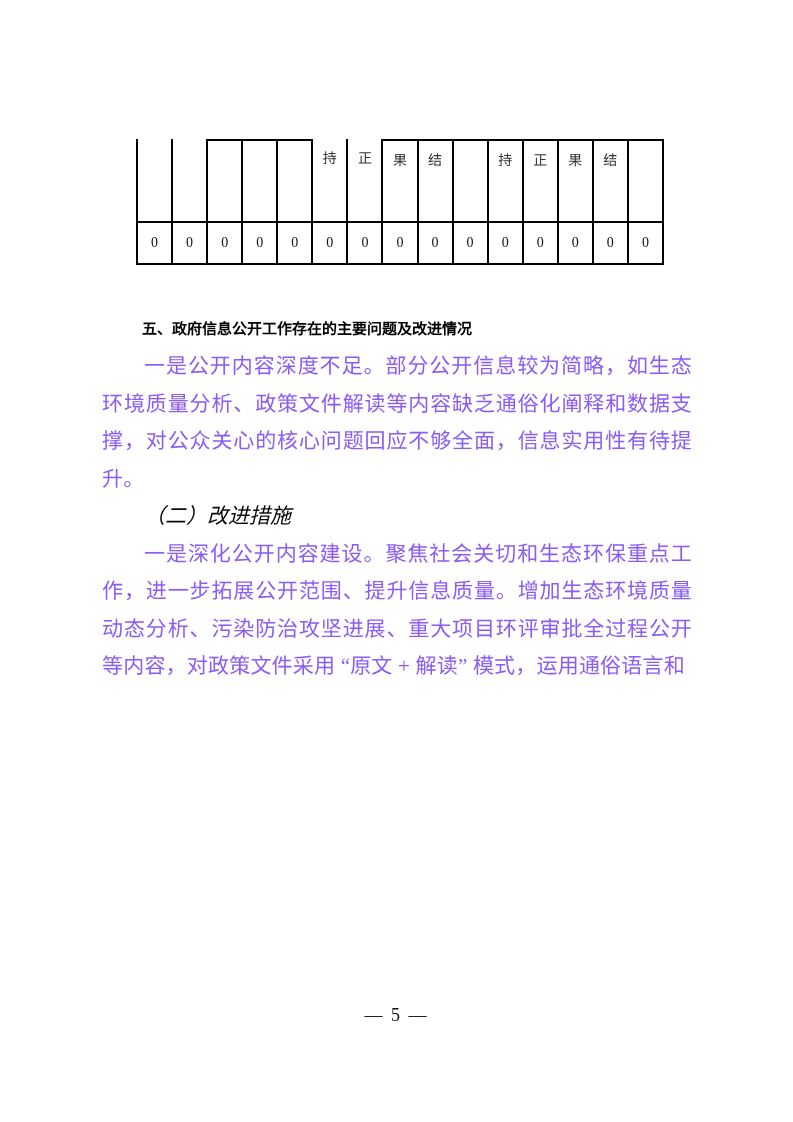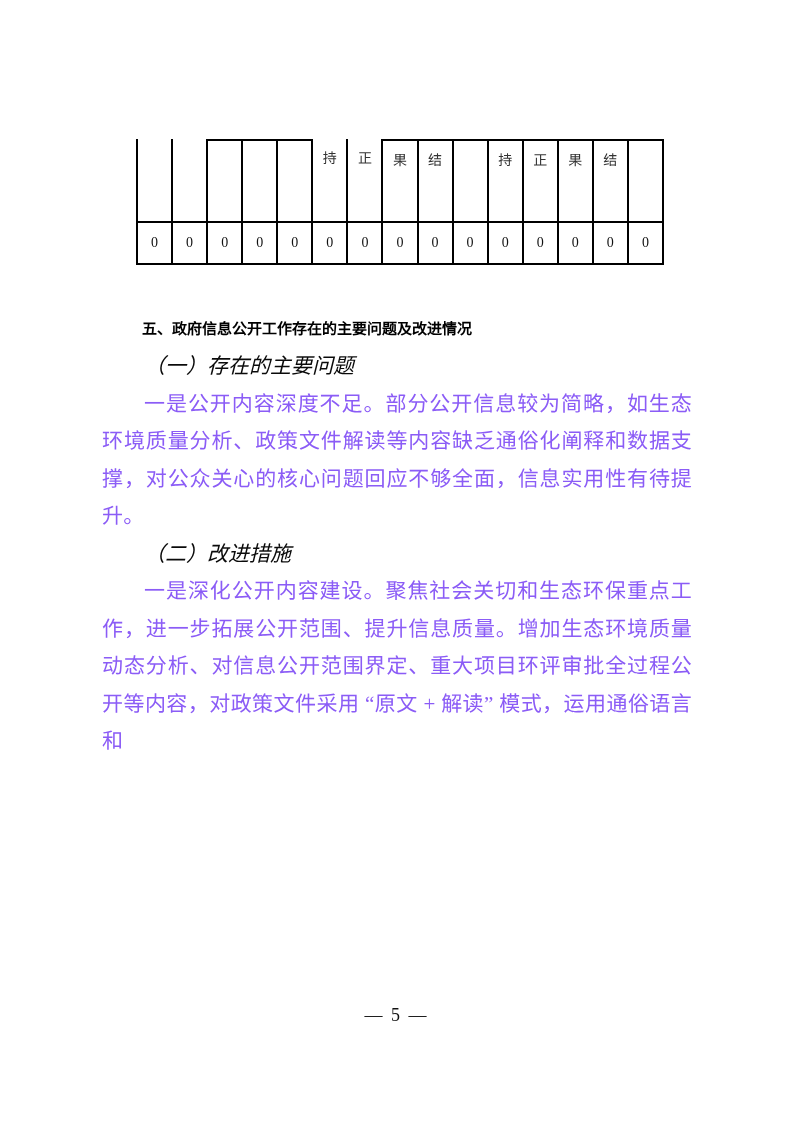--- a/index.html
+++ b/index.html
@@ -131,24 +131,23 @@
         <div class="cell">0</div>
         <div class="cell">0</div>
         <div class="cell">0</div>
         <div class="cell">0</div>
       </div>
   </div>
 
   <div class="doc-body">
     <div class="sec-heading">五、政府信息公开工作存在的主要问题及改进情况</div>
 
-    <div class="sub-heading">（一）存在的主要问题</div>
 
     <p class="para">一是公开内容深度不足。部分公开信息较为简略，如生态环境质量分析、政策文件解读等内容缺乏通俗化阐释和数据支撑，对公众关心的核心问题回应不够全面，信息实用性有待提升。</p>
 
     <div class="sub-heading">（二）改进措施</div>
 
-    <p class="para">一是深化公开内容建设。聚焦社会关切和生态环保重点工作，进一步拓展公开范围、提升信息质量。增加生态环境质量动态分析、对信息公开范围界定、重大项目环评审批全过程公开等内容，对政策文件采用 “原文 + 解读” 模式，运用通俗语言和</p>
+    <p class="para">一是深化公开内容建设。聚焦社会关切和生态环保重点工作，进一步拓展公开范围、提升信息质量。增加生态环境质量动态分析、污染防治攻坚进展、重大项目环评审批全过程公开等内容，对政策文件采用 “原文 + 解读” 模式，运用通俗语言和</p>
   </div>
 
   <div class="page-num">— 5 —</div>
 
 </div>
 
 </body></html>

